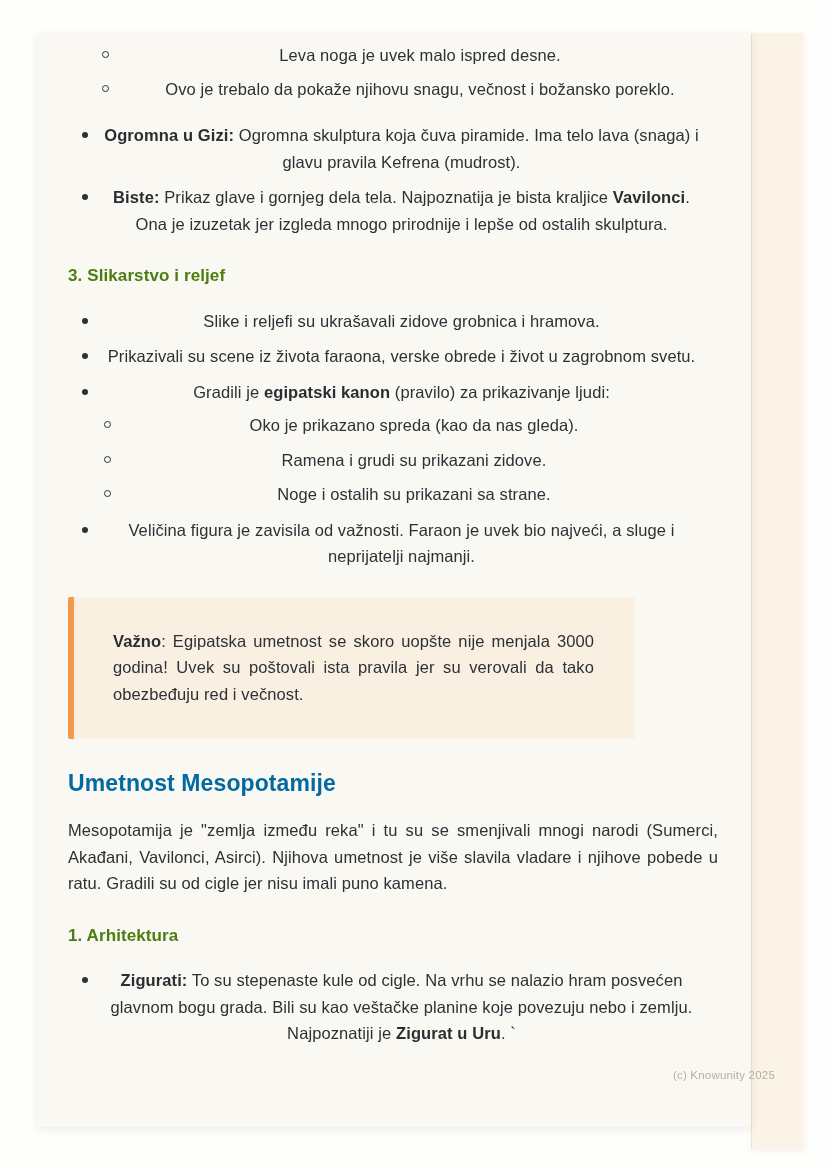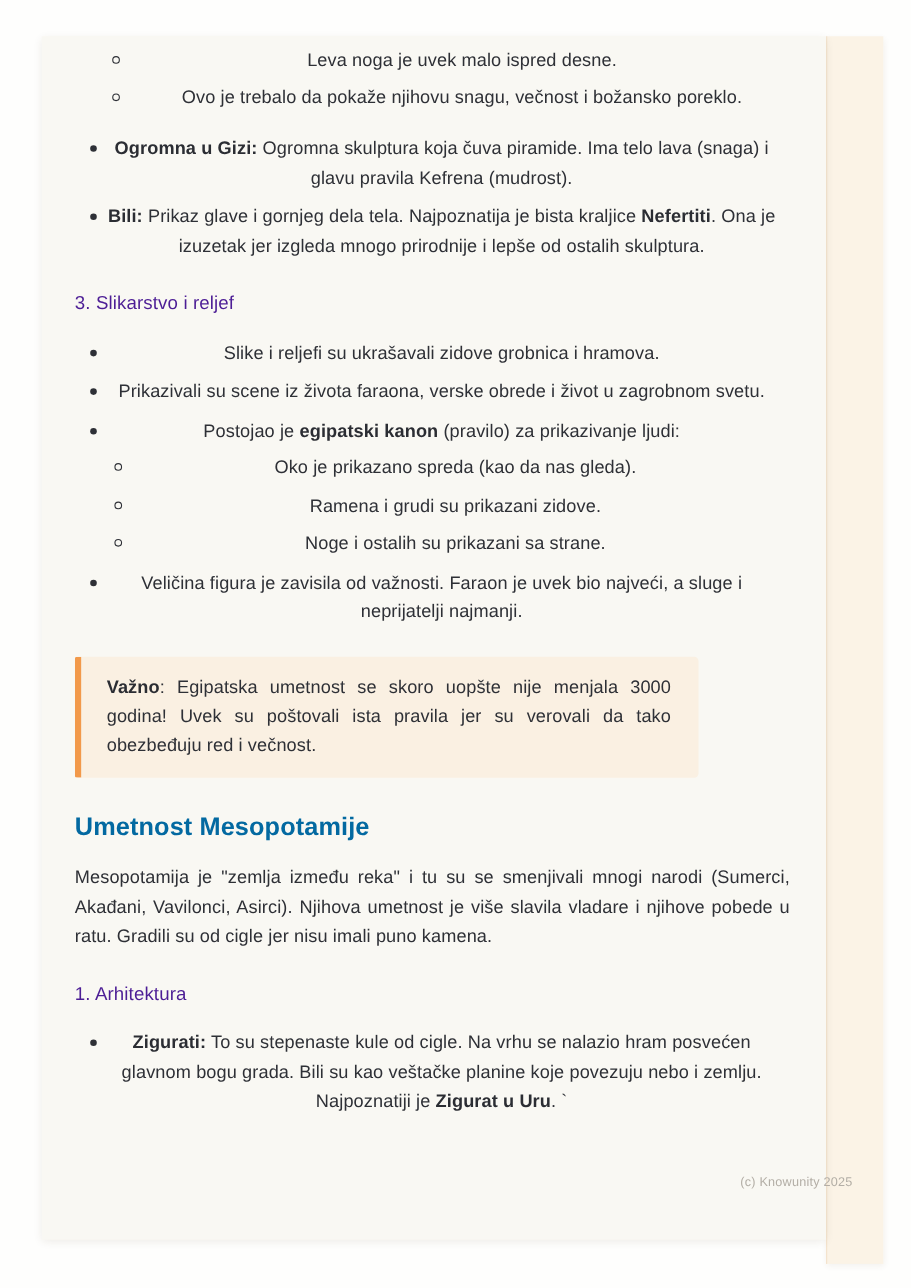--- a/index.html
+++ b/index.html
@@ -68,41 +68,41 @@
   .clist.top-sub > li::before { left: 34px; }
 
   .clist.nested { margin: 7px 0 2px 0; }
   .clist.nested > li { padding-left: 25px; margin-bottom: 8px; }
   .clist.nested > li::before { left: 7px; }
 
   h3 {
     margin: 26px 0 17px 0;
     font-size: 17px;
     line-height: 26.5px;
-    font-weight: normal;
-    color: #4c1d95;
+    font-weight: bold;
+    color: #4d7c0f;
   }
   h2 {
     margin: 29px 0 18px 0;
     font-size: 23px;
     line-height: 31px;
     font-weight: bold;
     color: #f8e3c8;
   }
 
   .callout {
     box-sizing: border-box;
     width: 567px;
     margin: 27px 0 0 0;
     background: #faf0e2;
     border-left: 6px solid #f2994a;
     border-radius: 2px 4px 4px 2px;
     padding: 15px 25px 16px 23px;
   }
-  .callout p { margin: 0; text-align: justify; }
+  .callout p { margin: 16px; text-align: justify; }
 
   .justify { text-align: justify; }
   p.intro { margin: 0 0 24px 0; }
 
   .footer {
     position: absolute;
     top: 1068px; right: 53px;
     font-size: 11.5px;
     line-height: 14px;
     color: #b3aea6;
@@ -119,30 +119,30 @@
   <div class="page-card" style="background: rgb(249, 248, 243);">
     <div class="content">
 
       <ul class="clist top-sub">
         <li>Leva noga je uvek malo ispred desne.</li>
         <li>Ovo je trebalo da pokaže njihovu snagu, večnost i božansko poreklo.</li>
       </ul>
 
       <ul class="dlist">
         <li><strong>Ogromna u Gizi:</strong><span> Ogromna skulptura koja čuva piramide. Ima telo lava (snaga) i glavu pravila Kefrena (mudrost).</span></li>
-        <li><strong>Bili:</strong><span> Prikaz glave i gornjeg dela tela. Najpoznatija je bista kraljice </span><strong>Nefertiti</strong><span>. Ona je izuzetak jer izgleda mnogo prirodnije i lepše od ostalih skulptura.</span></li>
+        <li><strong>Biste:</strong><span> Prikaz glave i gornjeg dela tela. Najpoznatija je bista kraljice </span><strong>Vavilonci</strong><span>. Ona je izuzetak jer izgleda mnogo prirodnije i lepše od ostalih skulptura.</span></li>
       </ul>
 
       <h3>3. Slikarstvo i reljef</h3>
 
       <ul class="dlist">
         <li><span>Slike i reljefi su ukrašavali zidove grobnica i hramova.</span></li>
         <li><span>Prikazivali su scene iz života faraona, verske obrede i život u zagrobnom svetu.</span></li>
         <li>
-          <span><span>Postojao je </span><strong>egipatski kanon</strong><span> (pravilo) za prikazivanje ljudi:</span></span>
+          <span><span>Gradili je </span><strong>egipatski kanon</strong><span> (pravilo) za prikazivanje ljudi:</span></span>
           <ul class="clist nested">
             <li>Oko je prikazano spreda (kao da nas gleda).</li>
             <li>Ramena i grudi su prikazani zidove.</li>
             <li>Noge i ostalih su prikazani sa strane.</li>
           </ul>
         </li>
         <li><span>Veličina figura je zavisila od važnosti. Faraon je uvek bio najveći, a sluge i neprijatelji najmanji.</span></li>
       </ul>
 
       <div class="callout" style="background: rgb(250, 240, 226); border-left-color: rgb(242, 153, 74);">

